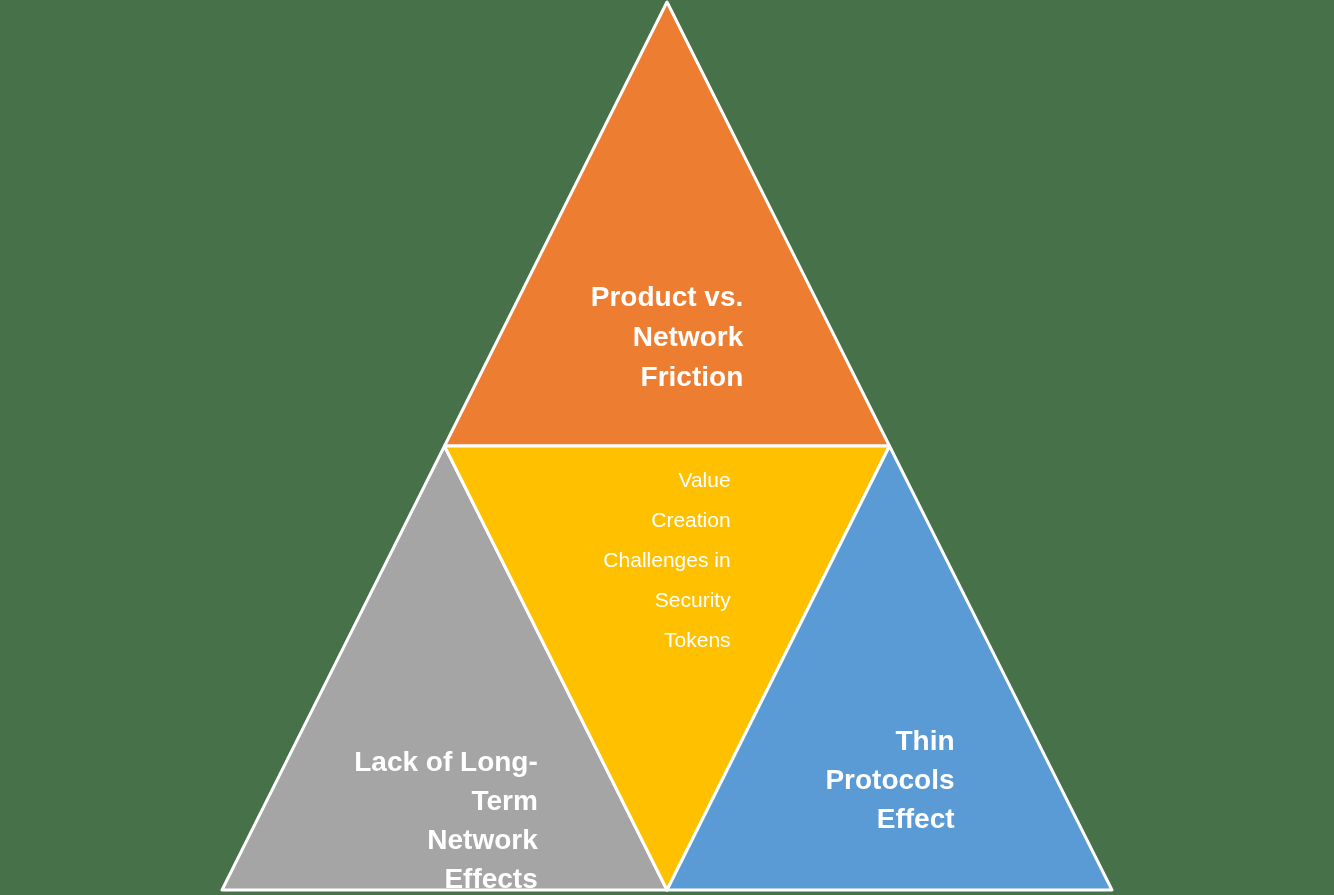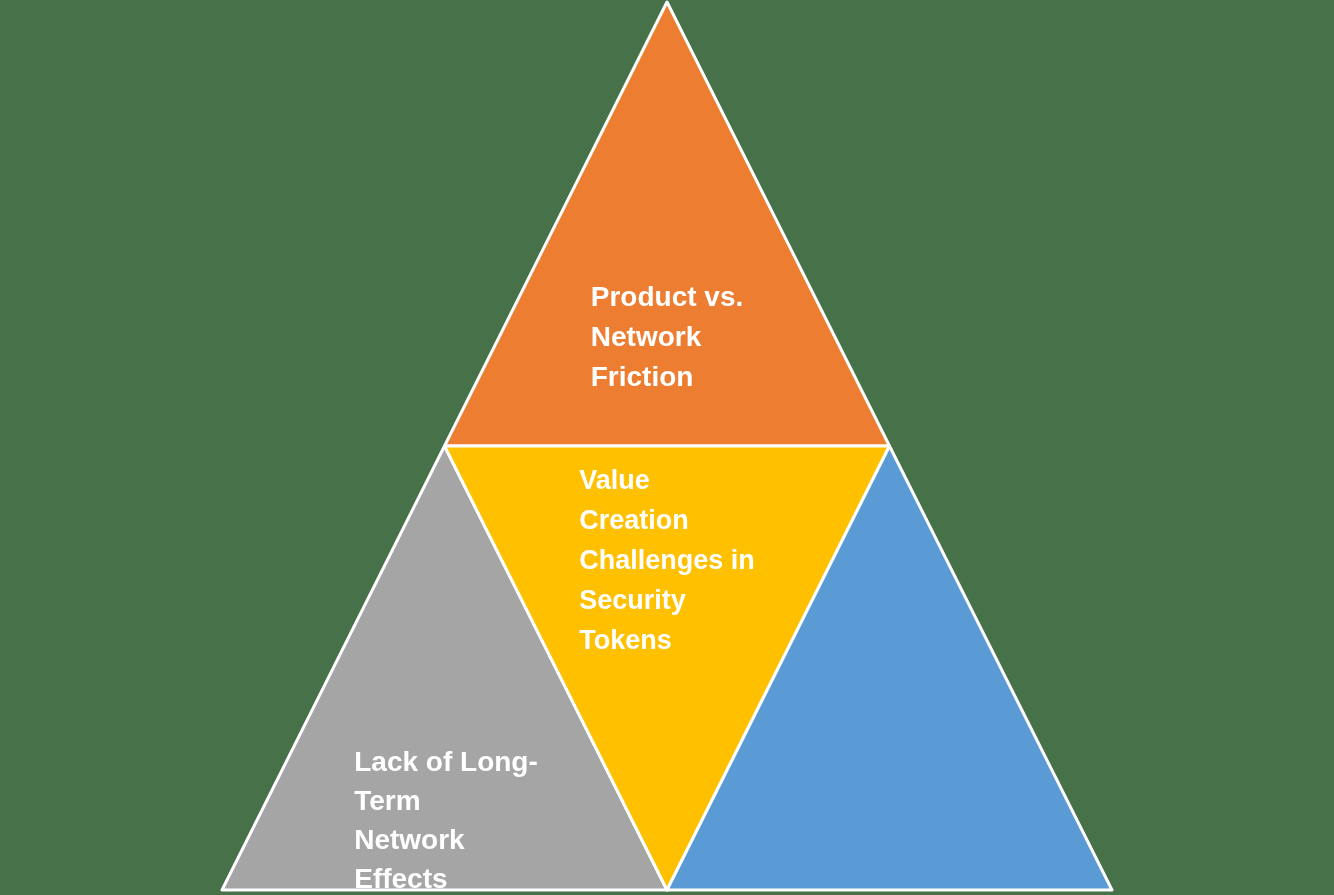--- a/index.html
+++ b/index.html
@@ -23,33 +23,33 @@
     display: block;
   }
   .shape {
     stroke: var(--stroke, #FFFFFF);
     stroke-width: 3;
     stroke-linejoin: round;
   }
   .label {
     position: absolute;
     transform: translateX(-50%);
-    text-align: left;
+    text-align: right;
     white-space: pre-line;
     color: var(--text, #FFFFFF);
     pointer-events: none;
   }
   .label.bold {
     font-weight: bold;
     font-size: 28px;
     line-height: 40px;
   }
   .label.regular {
-    font-weight: bold;
-    font-size: 27px;
+    font-weight: normal;
+    font-size: 21px;
     line-height: 40px;
   }
   .label.top-label    { left: 667px; top: 277px; }
   .label.center-label { left: 667px; top: 460px; }
   .label.left-label   { left: 446px; top: 702px; line-height: 39px; margin-top: 40px; }
   .label.right-label  { left: 890px; top: 721px; line-height: 39px; }
 </style>
 </head>
 <body>
 
@@ -69,13 +69,16 @@
 Creation
 Challenges in
 Security
 Tokens</div>
 
   <div class="label bold left-label">Lack of Long-
 Term
 Network
 Effects</div>
 
+  <div class="label bold right-label">Thin
+Protocols
+Effect</div>
 </div>
 
 </body></html>

